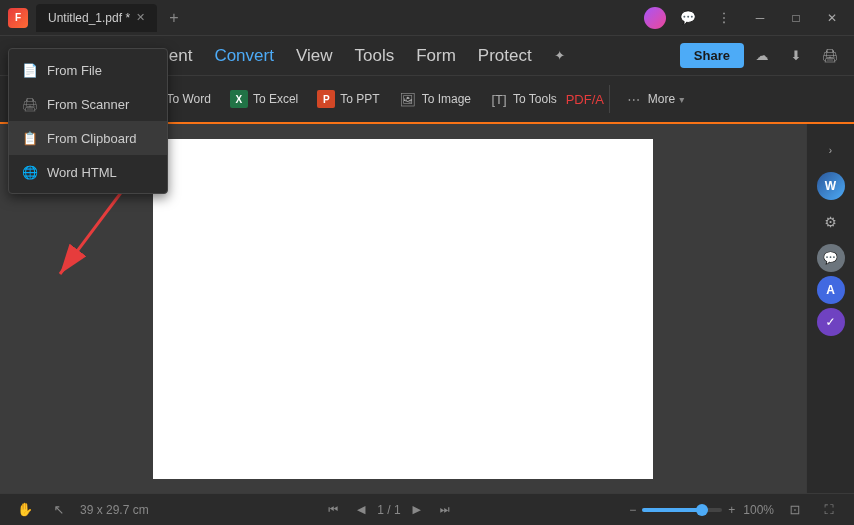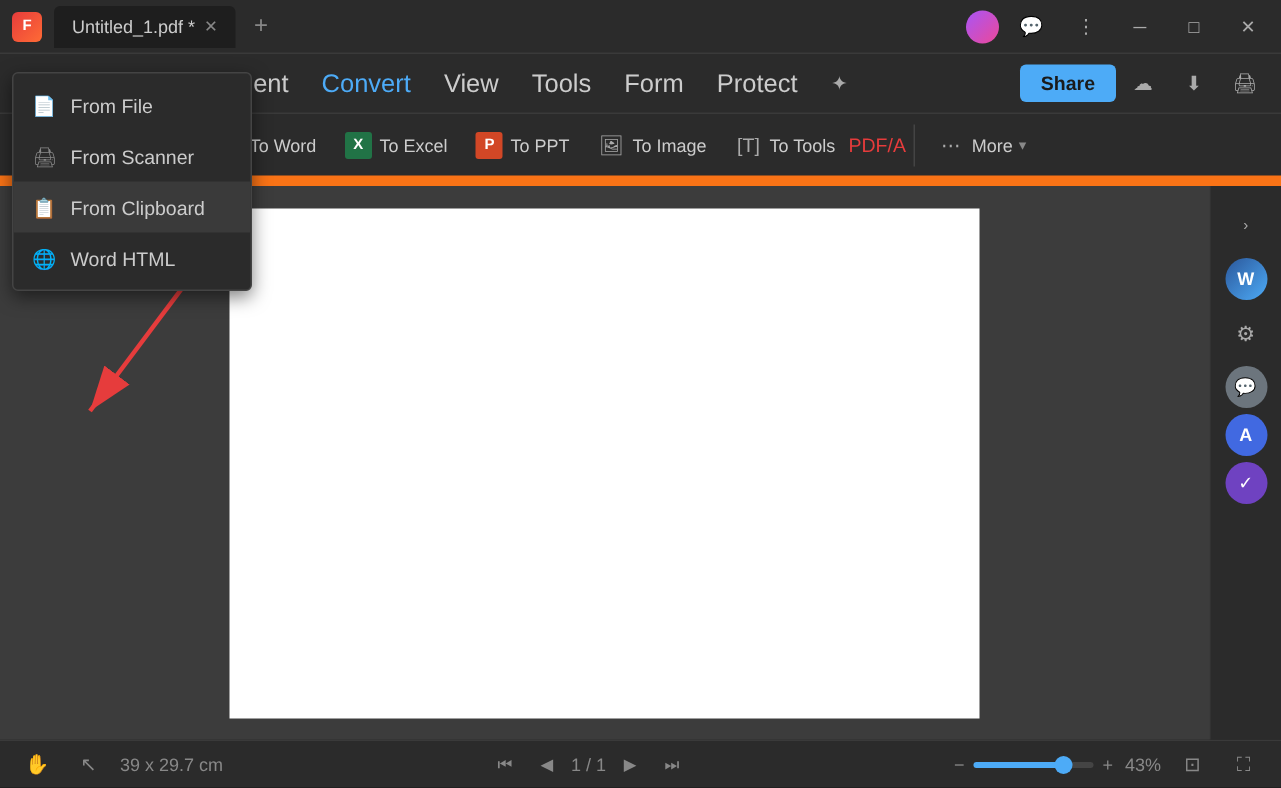--- a/index.html
+++ b/index.html
@@ -97,21 +97,21 @@
     }
 
     
     .toolbar {
       height: 48px;
       background: #2b2b2b;
       display: flex;
       align-items: center;
       padding: 0 8px;
       gap: 2px;
-      border-bottom: 7px solid #f97316;
+      border-bottom: 2px solid #f97316;
     }
     .create-pdf-btn {
       display: flex; align-items: center; gap: 6px;
       background: transparent;
       border: 2px solid #4dabf7;
       border-radius: 4px;
       padding: 6px 10px;
       color: #4dabf7;
       font-size: 13px;
       font-weight: 600;
@@ -437,16 +437,16 @@
   </div>
   <div class="statusbar-spacer"></div>
   <div class="zoom-slider">
     <span style="cursor:pointer;">−</span>
     <div class="slider-track">
       <div class="slider-fill"></div>
       <div class="slider-thumb"></div>
     </div>
     <span style="cursor:pointer;">+</span>
   </div>
-  <span>43%</span>
+  <span>100%</span>
   <div class="statusbar-icon-btn">⊡</div>
   <div class="statusbar-icon-btn">⛶</div>
 </div>
 
 </body></html>

